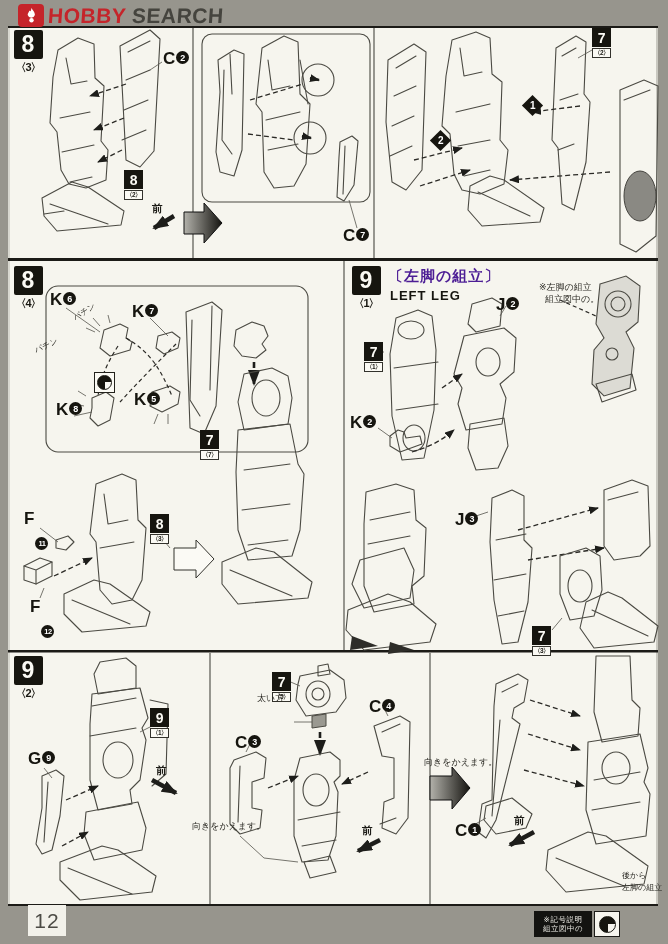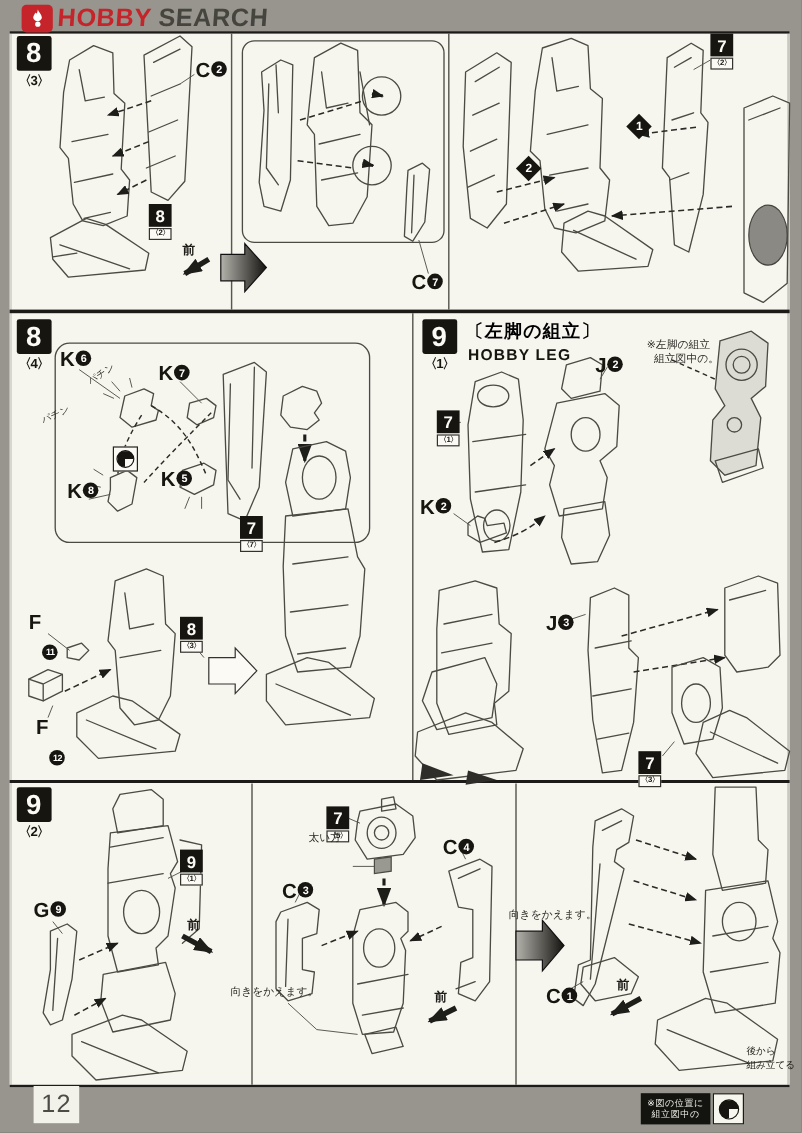--- a/index.html
+++ b/index.html
@@ -34,21 +34,21 @@
   
   .plabel{display:flex;align-items:flex-start;gap:1px;}
   .pletter{font-size:17px;font-weight:bold;line-height:1;color:#16150f;}
   .pnum{width:13px;height:13px;border-radius:50%;background:#16150f;color:#fff;font-size:9px;font-weight:bold;
         display:flex;align-items:center;justify-content:center;margin-top:1px;}
   .pnum.two{font-size:7.5px;letter-spacing:-.5px;margin-top:27px;}
   
   .jnote{font-size:9px;color:#2c2b25;line-height:1.35;}
   .front{font-size:10.5px;font-weight:bold;color:#1d1c17;}
   .snap{font-size:8px;color:#2c2b25;}
-  .title-jp{font-size:15px;font-weight:bold;color:#000000;letter-spacing:1px;}
+  .title-jp{font-size:15px;font-weight:bold;color:#4c1d95;letter-spacing:1px;}
   .title-en{font-size:13px;font-weight:bold;color:#16150f;letter-spacing:1px;}
   .diamond{width:15px;height:15px;background:#16150f;transform:rotate(45deg);
            display:flex;align-items:center;justify-content:center;}
   .dnum{transform:rotate(-45deg);color:#fff;font-size:10px;font-weight:bold;}
   .later-icon{width:21px;height:21px;background:#fbfaf4;border:1.4px solid #23221c;display:flex;align-items:center;justify-content:center;}
   .later-icon .disc{width:15px;height:15px;border-radius:50%;border:1px solid #16150f;
       background:conic-gradient(#16150f 0 90deg,#fbfaf4 90deg 180deg,#16150f 180deg 360deg);}
   
   #pagenum-box{left:28px;top:905px;width:38px;height:31px;background:#f2f1ea;display:flex;align-items:center;justify-content:center;}
   #pagenum-box span{font-size:21px;color:#4c4b45;letter-spacing:1px;}
@@ -305,21 +305,21 @@
   <div class="abs stepmain" style="left:350px;top:266px">
     <div class="stepnum">9</div>
     <div class="stepsub">〈1〉</div>
   </div>
   <div class="abs stepmain" style="left:12px;top:656px">
     <div class="stepnum">9</div>
     <div class="stepsub">〈2〉</div>
   </div>
 
   <div class="abs title-jp" style="left:388px;top:267px">〔左脚の組立〕</div>
-  <div class="abs title-en" style="left:390px;top:288px">HOBBY LEG</div>
+  <div class="abs title-en" style="left:390px;top:288px">LEFT LEG</div>
 
   <div class="abs refbadge" style="left:124px;top:170px">
     <div class="refnum">8</div>
     <div class="refsub">〈2〉</div>
   </div>
   <div class="abs refbadge" style="left:592px;top:28px">
     <div class="refnum">7</div>
     <div class="refsub">〈2〉</div>
   </div>
   <div class="abs refbadge" style="left:200px;top:430px">
@@ -430,24 +430,24 @@
 
   <div class="abs front" style="left:152px;top:202px">前</div>
   <div class="abs front" style="left:156px;top:764px">前</div>
   <div class="abs front" style="left:362px;top:824px">前</div>
   <div class="abs front" style="left:514px;top:814px">前</div>
 
   <div class="abs" id="pagenum-box">
     <span>12</span>
   </div>
   <div class="abs" id="legend-box">
-    <span>※図の位置に</span>
+    <span>※記号説明</span>
     <span>組立図中の</span>
   </div>
   <div class="abs" id="legend-sym">
     <span class="disc"></span>
   </div>
   <div class="abs" id="legend-text">
     <div>後から</div>
-    <div>組み立てる</div>
+    <div>左脚の組立</div>
   </div>
 
 </div>
 
 </body></html>

